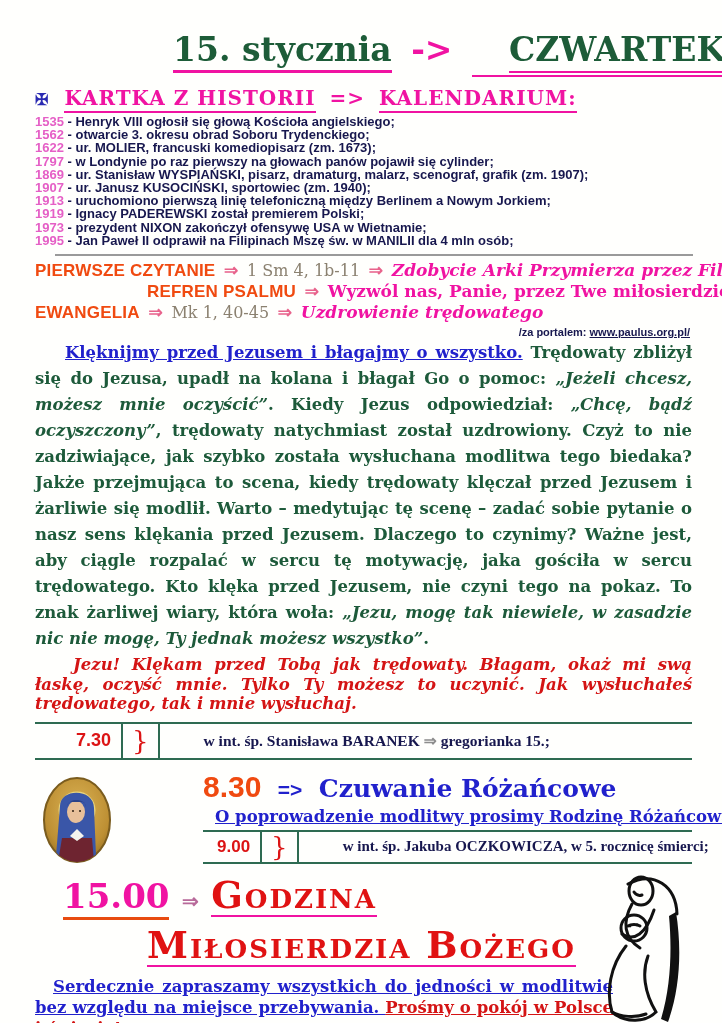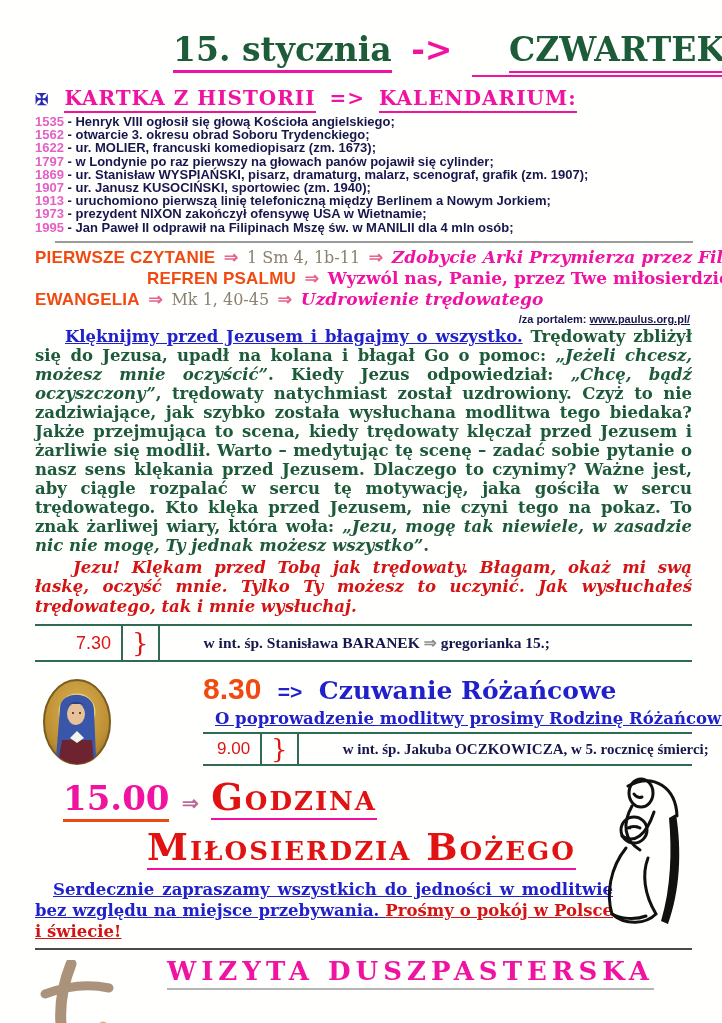--- a/index.html
+++ b/index.html
@@ -40,27 +40,27 @@
   .read-row{font-size:17px;line-height:21px;white-space:nowrap;}
   .read-row.r2{padding-left:112px;}
   .rlabel{color:var(--orange);font-weight:bold;letter-spacing:.2px;}
   .rarrow{color:#e8638c;font-weight:bold;margin:0 4px;}
   .rref{color:var(--ref);font-family:"DejaVu Serif",serif;font-size:16px;}
   .rtitle{color:var(--pink);font-family:"DejaVu Serif",serif;font-weight:bold;}
   .rtitle.it{font-style:italic;}
   .credit{text-align:right;font-size:11px;font-weight:bold;color:var(--navy);margin:3px 2px 0 0;}
   .credit a{color:var(--navy);text-decoration:underline;cursor:pointer;}
   
-  .meditation{margin-top:2px;font-family:"DejaVu Serif",serif;font-weight:bold;font-size:16.5px;line-height:19px;color:#1d5a3a;text-align:justify;text-indent:30px;}
+  .meditation{margin-top:2px;font-family:"DejaVu Serif",serif;font-weight:bold;font-size:16.5px;line-height:26px;color:#1d5a3a;text-align:justify;text-indent:30px;}
   .meditation .lead{color:var(--blue);text-decoration:underline;}
   .seg-italic{font-style:italic;}
   .prayer{margin-top:3px;font-family:"DejaVu Serif",serif;font-weight:bold;font-style:italic;font-size:16.5px;line-height:19.5px;color:#d41414;text-align:justify;text-indent:38px;}
   
   .mass-row{display:flex;align-items:center;border-top:2px solid var(--rule);border-bottom:2px solid var(--rule);margin-top:8px;height:38px;}
-  .mass-time{width:88px;text-align:right;padding-right:10px;color:var(--red);font-weight:normal;font-size:18px;align-self:stretch;display:flex;align-items:center;justify-content:flex-end;border-right:2px solid var(--rule);}
+  .mass-time{width:88px;text-align:right;padding-right:10px;color:var(--red);font-weight:bold;font-size:18px;align-self:stretch;display:flex;align-items:center;justify-content:flex-end;border-right:2px solid var(--rule);}
   .mass-brace{color:var(--red);font-family:"DejaVu Serif",serif;font-size:26px;padding:0 9px;align-self:stretch;display:flex;align-items:center;border-right:2px solid var(--rule);}
   .mass-text{padding-left:14px;font-family:Liberation Serif, serif;font-weight:bold;font-size:15.5px;color:var(--navy);white-space:nowrap;margin-left:30px;}
   .mass-text .garrow{color:#8d8d8d;margin:0 4px;}
   
   .rosary{position:relative;margin-top:10px;padding-left:168px;min-height:96px;}
   .mary{position:absolute;left:7px;top:6px;}
   .r-line1{white-space:nowrap;}
   .r-time{color:var(--orange);font-weight:bold;font-size:30px;}
   .r-arrow{color:var(--blue);font-weight:bold;font-size:21px;margin:0 12px;}
   .r-title{color:var(--blue);font-family:"DejaVu Serif",serif;font-weight:bold;font-size:25px;}
@@ -104,20 +104,21 @@
   </div>
 
   <div class="calendar">
       <div class="cal-row"><span class="year">1535</span> - Henryk VIII ogłosił się głową Kościoła angielskiego;</div>
       <div class="cal-row"><span class="year">1562</span> - otwarcie 3. okresu obrad Soboru Trydenckiego;</div>
       <div class="cal-row"><span class="year">1622</span> - ur. MOLIER, francuski komediopisarz (zm. 1673);</div>
       <div class="cal-row"><span class="year">1797</span> - w Londynie po raz pierwszy na głowach panów pojawił się cylinder;</div>
       <div class="cal-row"><span class="year">1869</span> - ur. Stanisław WYSPIAŃSKI, pisarz, dramaturg, malarz, scenograf, grafik (zm. 1907);</div>
       <div class="cal-row"><span class="year">1907</span> - ur. Janusz KUSOCIŃSKI, sportowiec (zm. 1940);</div>
       <div class="cal-row"><span class="year">1913</span> - uruchomiono pierwszą linię telefoniczną między Berlinem a Nowym Jorkiem;</div>
+      <div class="cal-row"><span class="year">1919</span> - Ignacy PADEREWSKI został premierem Polski;</div>
       <div class="cal-row"><span class="year">1973</span> - prezydent NIXON zakończył ofensywę USA w Wietnamie;</div>
       <div class="cal-row"><span class="year">1995</span> - Jan Paweł II odprawił na Filipinach Mszę św. w MANILII dla 4 mln osób;</div>
     </div>
 
   <div class="gray-rule"></div>
 
 
   <div class="readings">
     <div class="read-row">
       <span class="rlabel">PIERWSZE CZYTANIE</span>

